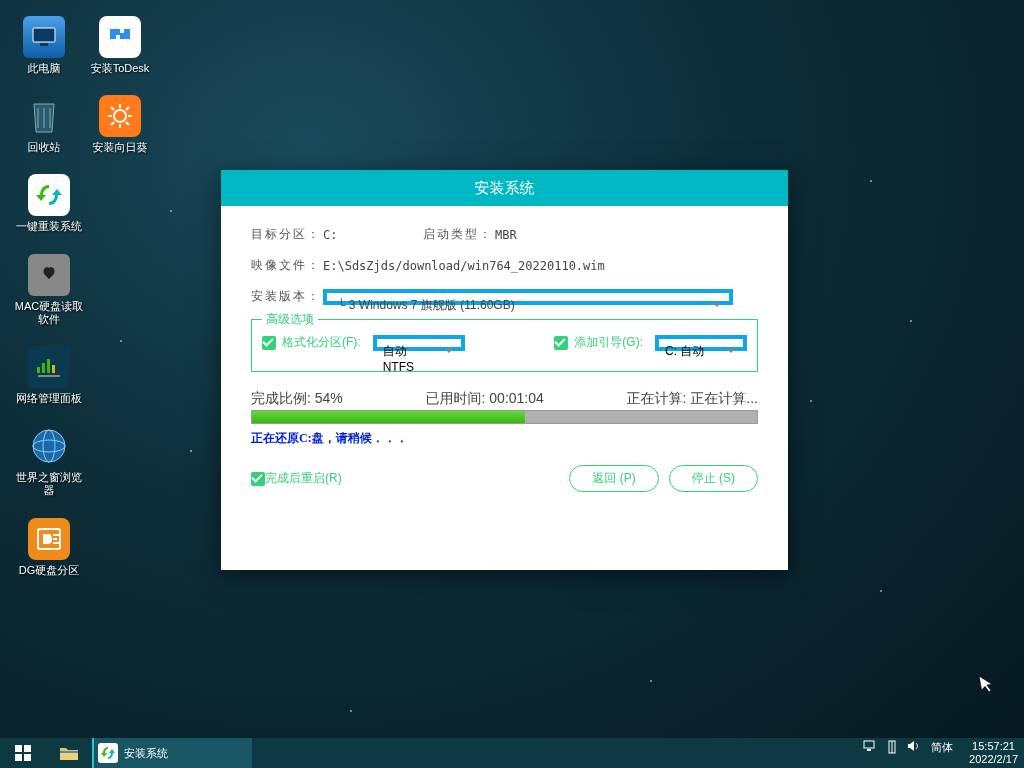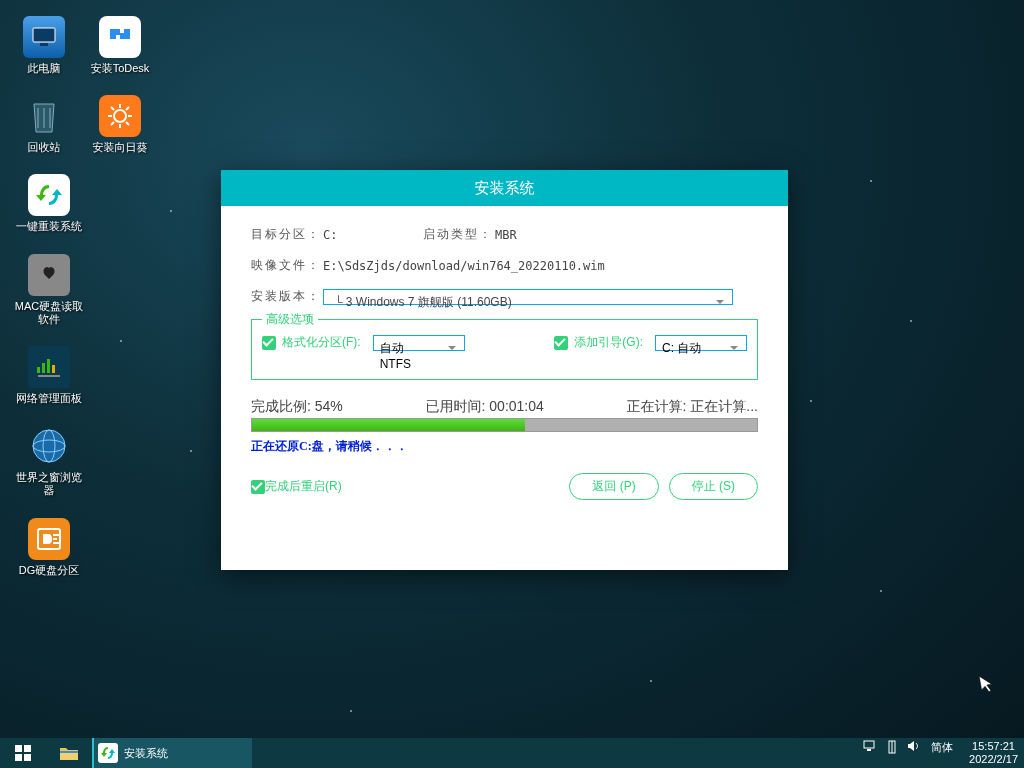--- a/index.html
+++ b/index.html
@@ -25,28 +25,28 @@
 .window {
   position: absolute; top: 170px; left: 221px; width: 567px; height: 400px;
   background: #fff; box-shadow: 0 6px 24px rgba(0,0,0,0.5);
 }
 .winbar { height: 36px; background: #00b8c4; text-align: center; color: #fff; font-size: 15px; line-height: 36px; }
 .wbody { padding: 20px 30px 14px; }
 .frow { display: flex; align-items: center; font-size: 12px; color: #444; margin-bottom: 14px; }
 .frow .label { width: 72px; color: #555; letter-spacing: 2px; }
 .frow .value { font-family: "SimSun", monospace; }
 .select {
-  border: 1px solid #0ea5e9; padding: 4px 26px 4px 10px; position: relative; font-family: "SimSun", monospace;
+  border: 4px solid #0ea5e9; padding: 4px 26px 4px 10px; position: relative; font-family: "SimSun", monospace;
   font-size: 12px; width: 410px; height: 16px; line-height: 16px;
 }
 .select::after { content: ""; position: absolute; right: 8px; top: 10px; border: 4px solid transparent; border-top-color: #888; }
 .select.sm { width: 92px; padding-left: 6px; }
 
 .adv {
-  border: 1px solid #33d17a; margin-top: 6px; padding: 14px 10px 16px; position: relative;
+  border: 1px solid #33d17a; margin-top: 6px; padding: 14px 10px 8px; position: relative;
 }
 .adv-title { position: absolute; top: -9px; left: 10px; background: #fff; padding: 0 4px; color: #33d17a; font-size: 12px; }
 .adv-row { display: flex; align-items: center; gap: 6px; margin-bottom: 12px; }
 .check { width: 14px; height: 14px; background: #33d17a; border-radius: 2px; position: relative; flex-shrink: 0; }
 .check::after { content: ""; position: absolute; left: 3px; top: 0px; width: 4px; height: 8px; border: solid #fff; border-width: 0 2px 2px 0; transform: rotate(45deg); }
 .clabel { color: #33d17a; font-size: 12px; margin-right: 6px; }
 
 .progress-row { display: flex; justify-content: space-between; font-size: 14px; color: #444; margin-top: 18px; }
 .pbar { height: 14px; width: 100%; background: #b0b0b0; border: 1px solid #999; margin-top: 2px; position: relative; }
 .pfill { height: 100%; background: linear-gradient(#5fdc3a, #3fb514); }

